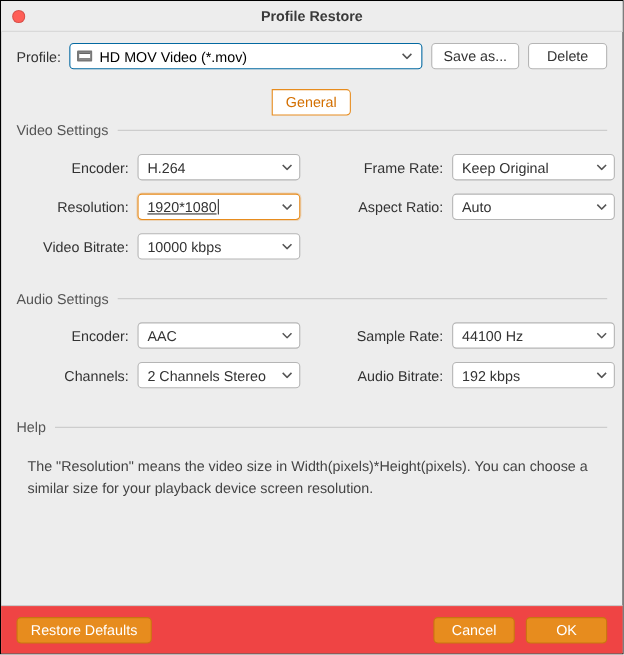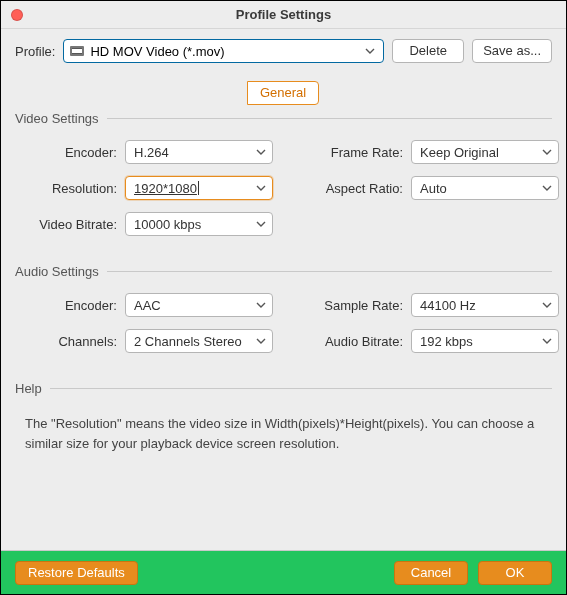--- a/index.html
+++ b/index.html
@@ -177,21 +177,21 @@
   }
   .chev svg { display: block; }
   .help-text {
     color: #444;
     line-height: 1.5;
     padding: 4px 6px 0 10px;
   }
   .footer {
     height: 44px;
     border-top: 1px solid #c9c9c9;
-    background: #22c55e;
+    background: #ef4444;
     display: flex;
     align-items: center;
     padding: 0 14px;
     gap: 10px;
   }
   .footer .spacer { flex: 1; }
   .btn-primary {
     height: 24px;
     min-width: 74px;
     background: #e78c1e;
@@ -206,21 +206,21 @@
   }
   .btn-primary.wide { min-width: 120px; }
 </style>
 </head>
 <body>
 
 <div class="window">
 
   <div class="titlebar">
     <div class="traffic-light"></div>
-    <div class="title-text">Profile Settings</div>
+    <div class="title-text">Profile Restore</div>
   </div>
 
   <div class="content">
 
     <div class="profile-row">
       <span class="profile-label">Profile:</span>
       <div class="profile-select">
         <span class="small-icon">
           <svg viewBox="0 0 14 12" width="14" height="12">
               <rect x="0" y="1" width="14" height="10" rx="1" fill="#777"></rect>
@@ -229,22 +229,22 @@
               <rect x="2" y="8" width="10" height="1" fill="#555"></rect>
             </svg>
         </span>
         <span>HD MOV Video (*.mov)</span>
         <span class="chev">
           <svg width="10" height="6" viewBox="0 0 10 6">
               <path d="M1 1 L5 5 L9 1" stroke="#555" stroke-width="1.4" fill="none"></path>
             </svg>
         </span>
       </div>
+      <div class="btn">Save as...</div>
       <div class="btn">Delete</div>
-      <div class="btn">Save as...</div>
     </div>
 
     <div class="tabs">
       <div class="tab active">General</div>
     </div>
 
     <div class="group">
       <div class="group-header">Video Settings</div>
       <div class="form-grid">
         <div class="fld-label">Encoder:</div>

